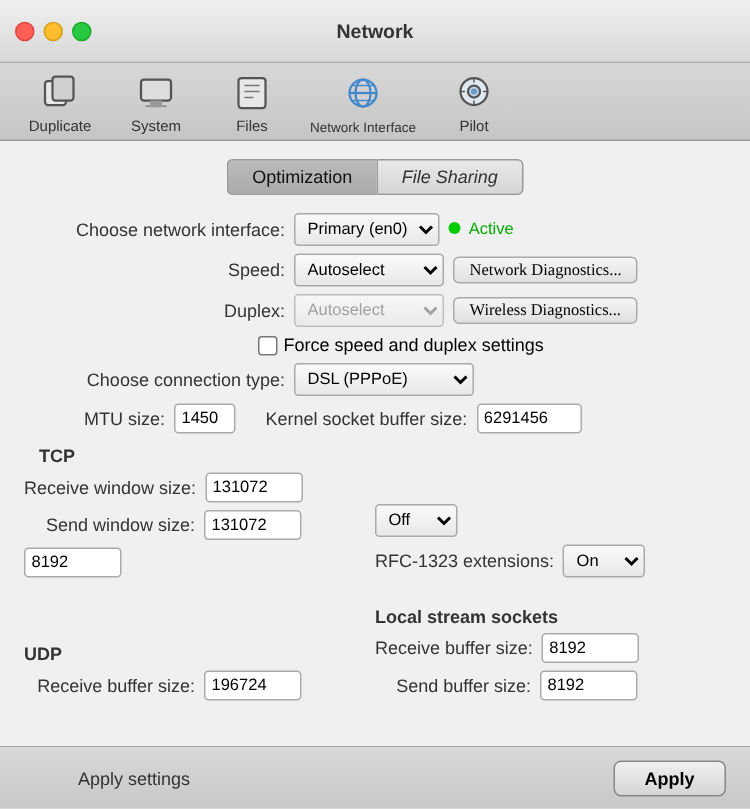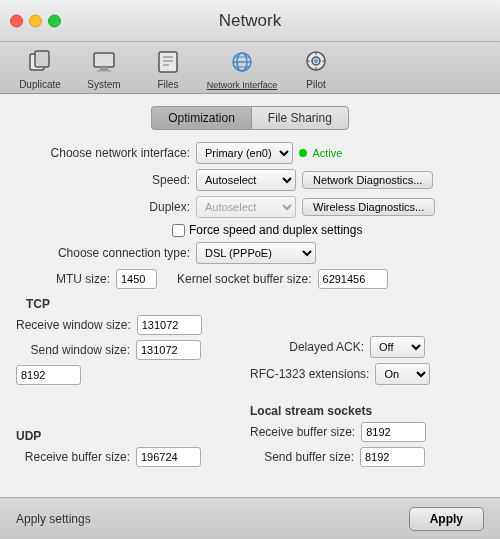--- a/index.html
+++ b/index.html
@@ -33,22 +33,22 @@
     .titlebar-btn {
       width: 13px;
       height: 13px;
       border-radius: 50%;
       border: 1px solid rgba(0,0,0,0.2);
     }
     .btn-close { background: #ff5f57; border-color: #e0443e; }
     .btn-min { background: #febc2e; border-color: #d4a017; }
     .btn-max { background: #28c840; border-color: #1aab29; }
     .titlebar-title {
-      font-size: 17px;
-      font-weight: normal;
+      font-size: 13px;
+      font-weight: bold;
       color: #333;
     }
 
     
     .toolbar {
       background: linear-gradient(to bottom, #d8d8d8, #c5c5c5);
       height: 52px;
       display: flex;
       align-items: center;
       padding: 0 10px;
@@ -96,20 +96,21 @@
       cursor: pointer;
       background: linear-gradient(to bottom, #e8e8e8, #d5d5d5);
       color: #333;
     }
     .tab:first-child {
       border-radius: 4px 0 0 4px;
       border-right: none;
     }
     .tab:last-child {
       border-radius: 0 4px 4px 0;
+      font-style: italic;
     }
     .tab.active {
       background: linear-gradient(to bottom, #bbb, #aaa);
       color: #111;
     }
     .form-row {
       display: flex;
       align-items: center;
       margin-bottom: 5px;
     }
@@ -160,20 +161,21 @@
     }
 
     .diag-btn {
       font-size: 11px;
       padding: 2px 10px;
       border: 1px solid #aaa;
       border-radius: 4px;
       background: linear-gradient(to bottom, #f5f5f5, #e0e0e0);
       cursor: pointer;
       margin-left: 6px;
+      font-family: Liberation Serif, serif;
     }
 
     .checkbox-row {
       display: flex;
       align-items: center;
       margin-left: 156px;
       margin-bottom: 5px;
     }
 
     
@@ -279,21 +281,21 @@
   <div class="toolbar-item" style="width:80px;">
     <div class="toolbar-icon">
       <svg viewBox="0 0 28 28" fill="none">
         <circle cx="14" cy="14" r="9" stroke="#4488cc" stroke-width="1.5" fill="none"></circle>
         <ellipse cx="14" cy="14" rx="5" ry="9" stroke="#4488cc" stroke-width="1.5" fill="none"></ellipse>
         <line x1="5" y1="14" x2="23" y2="14" stroke="#4488cc" stroke-width="1.5"></line>
         <line x1="7" y1="9" x2="21" y2="9" stroke="#4488cc" stroke-width="1"></line>
         <line x1="7" y1="19" x2="21" y2="19" stroke="#4488cc" stroke-width="1"></line>
       </svg>
     </div>
-    <span style="font-size:9px;text-align:center;text-decoration:underline;">Network Interface</span>
+    <span style="font-size:9px;text-align:center;">Network Interface</span>
   </div>
   <div class="toolbar-item">
     <div class="toolbar-icon">
       <svg viewBox="0 0 28 28" fill="none">
         <circle cx="14" cy="14" r="9" stroke="#555" stroke-width="1.5" fill="#e0e8f0"></circle>
         <circle cx="14" cy="14" r="4" stroke="#555" stroke-width="1.5" fill="#c0d0e0"></circle>
         <circle cx="14" cy="14" r="2" fill="#6699cc"></circle>
         <line x1="14" y1="5" x2="14" y2="8" stroke="#555" stroke-width="1"></line>
         <line x1="14" y1="20" x2="14" y2="23" stroke="#555" stroke-width="1"></line>
         <line x1="5" y1="14" x2="8" y2="14" stroke="#555" stroke-width="1"></line>
@@ -372,21 +374,20 @@
       <div class="form-row">
         <span class="mini-label">Send window size:</span>
         <input type="text" class="tcp-input" value="131072" style="">
       </div>
       <div class="form-row">
         <input type="text" class="tcp-input" value="8192" style="">
       </div>
     </div>
     <div class="col-right">
       <div class="form-row">
-        <span style="min-width:120px; text-align:right; padding-right:6px; color:#333;">Delayed ACK:</span>
         <select class="inline-select-small">
           <option>Off</option>
         </select>
       </div>
       <div class="form-row">
         <span style="min-width:120px; text-align:right; padding-right:6px; color:#333;">RFC-1323 extensions:</span>
         <select class="inline-select-small">
           <option>On</option>
         </select>
       </div>
@@ -410,15 +411,15 @@
       <div class="form-row">
         <span style="min-width:110px; text-align:right; padding-right:6px; color:#333;">Send buffer size:</span>
         <input type="text" class="udp-input" value="8192" style="">
       </div>
     </div>
   </div>
 
 </div>
 
 <div class="bottom-bar">
-  <span style="font-size:12px; color:#333;">Apply settings</span>
+  <span style="font-size:12px; color:#333;margin-left:36px;">Apply settings</span>
   <button class="apply-btn">Apply</button>
 </div>
 
 </body></html>

